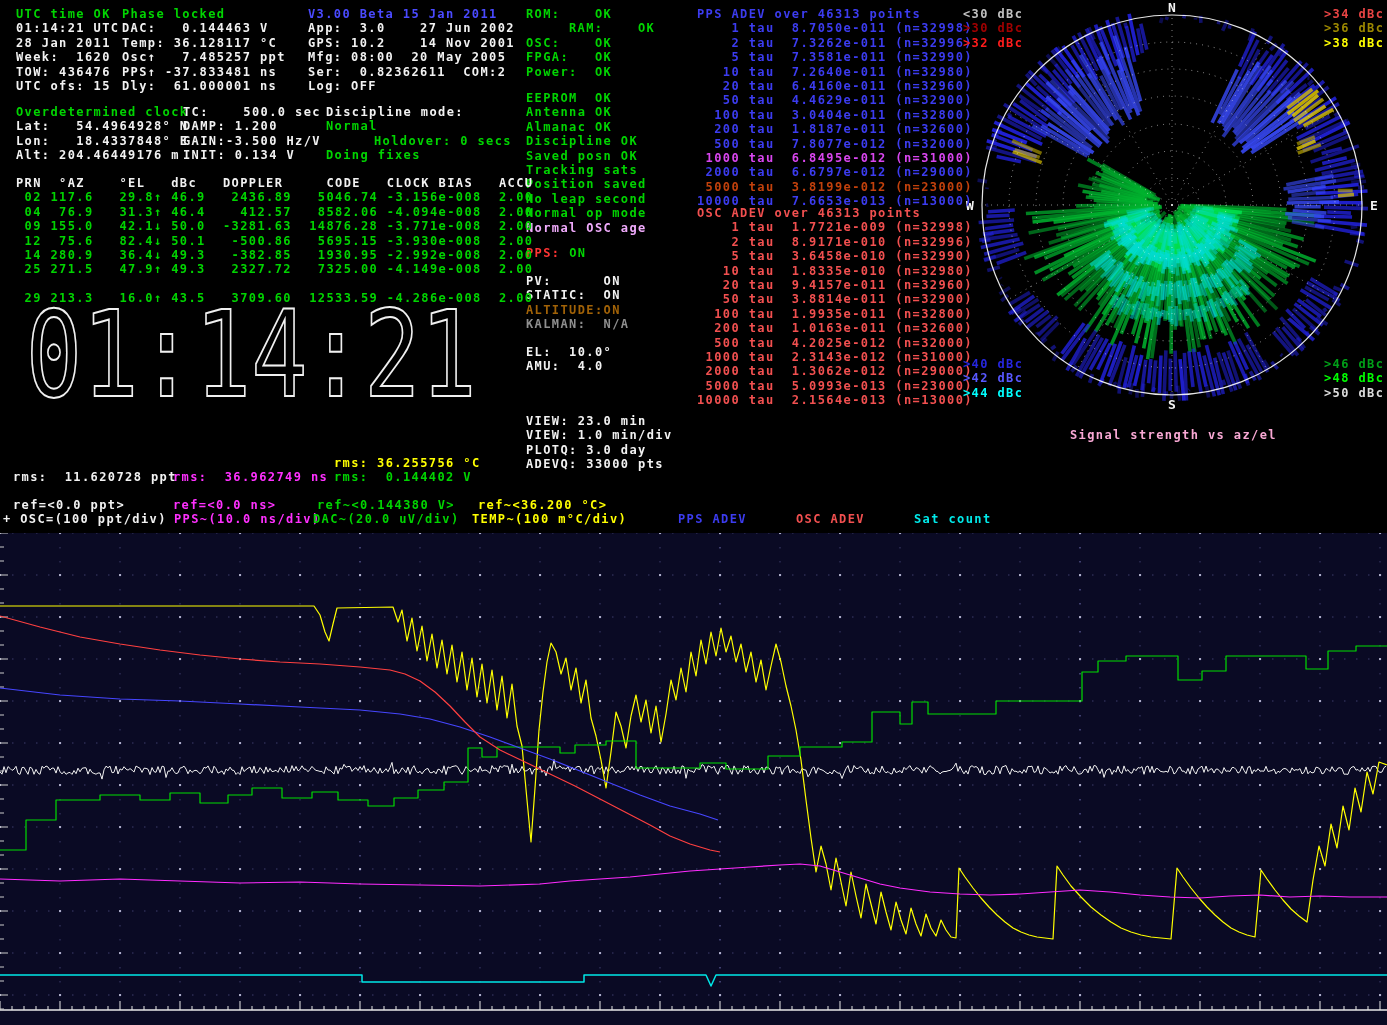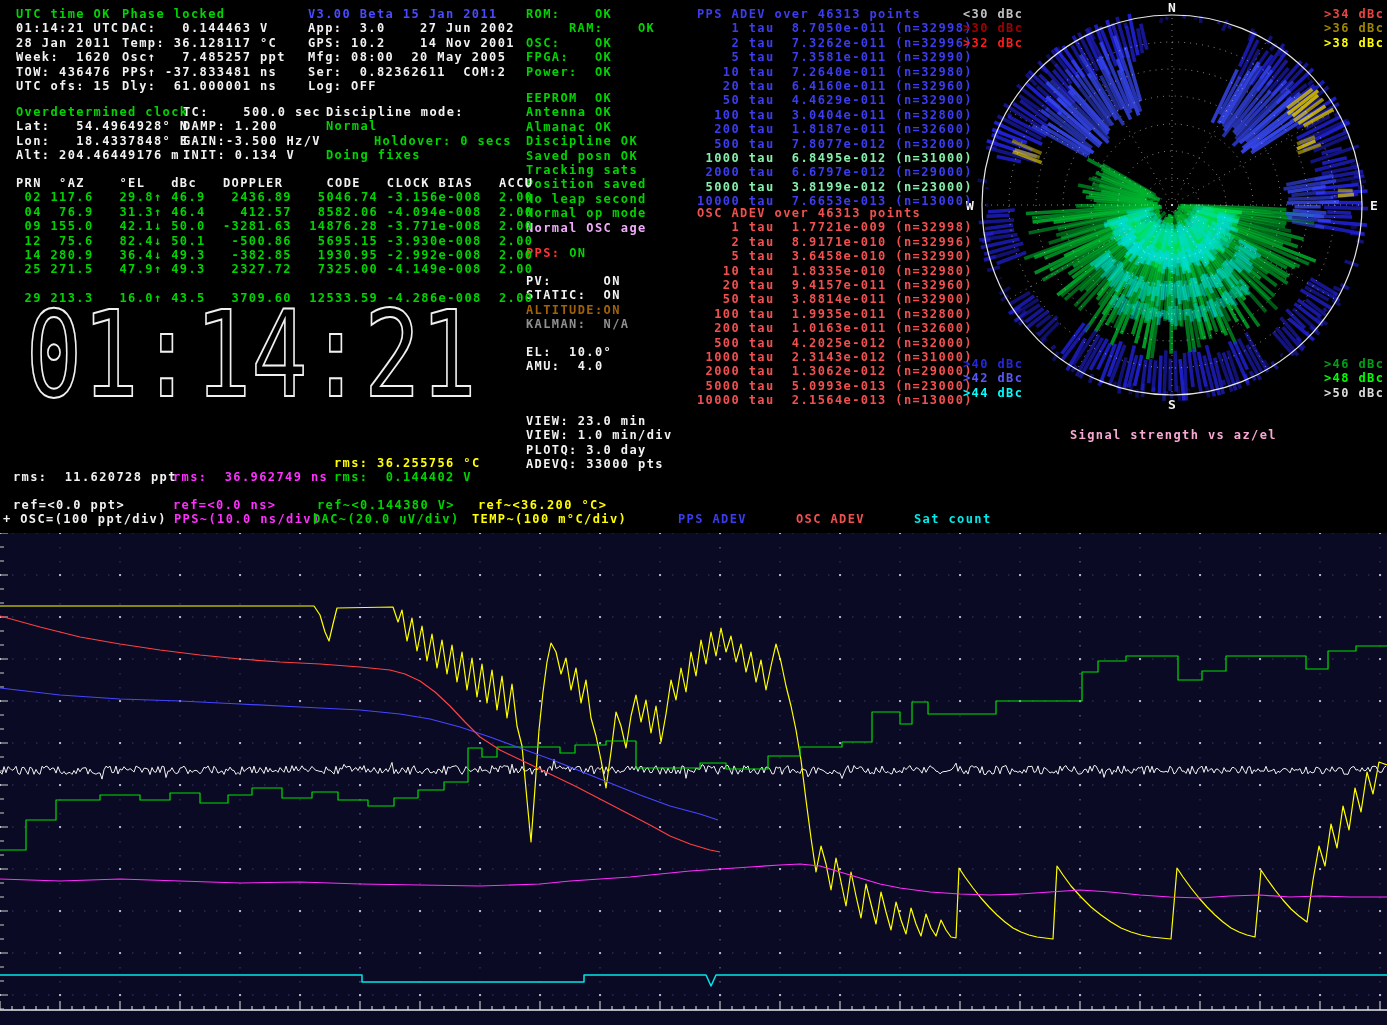--- a/index.html
+++ b/index.html
@@ -1068,23 +1068,23 @@
     <div class="t" style="left: 697px; top: 7px;"><span style="color: rgb(60, 60, 240);">PPS ADEV over 46313 points</span></div>
     <div class="t" style="left: 697px; top: 21.4px;"><span style="color: rgb(60, 60, 240);">    1 tau  8.7050e-011 (n=32998)</span></div>
     <div class="t" style="left: 697px; top: 35.8px;"><span style="color: rgb(60, 60, 240);">    2 tau  7.3262e-011 (n=32996)</span></div>
     <div class="t" style="left: 697px; top: 50.2px;"><span style="color: rgb(60, 60, 240);">    5 tau  7.3581e-011 (n=32990)</span></div>
     <div class="t" style="left: 697px; top: 64.6px;"><span style="color: rgb(60, 60, 240);">   10 tau  7.2640e-011 (n=32980)</span></div>
     <div class="t" style="left: 697px; top: 79px;"><span style="color: rgb(60, 60, 240);">   20 tau  6.4160e-011 (n=32960)</span></div>
     <div class="t" style="left: 697px; top: 93.4px;"><span style="color: rgb(60, 60, 240);">   50 tau  4.4629e-011 (n=32900)</span></div>
     <div class="t" style="left: 697px; top: 107.8px;"><span style="color: rgb(60, 60, 240);">  100 tau  3.0404e-011 (n=32800)</span></div>
     <div class="t" style="left: 697px; top: 122.2px;"><span style="color: rgb(60, 60, 240);">  200 tau  1.8187e-011 (n=32600)</span></div>
     <div class="t" style="left: 697px; top: 136.6px;"><span style="color: rgb(60, 60, 240);">  500 tau  7.8077e-012 (n=32000)</span></div>
-    <div class="t" style="left: 697px; top: 151px;"><span style="color: #86efac;"> 1000 tau  6.8495e-012 (n=31000)</span></div>
+    <div class="t" style="left: 697px; top: 151px;"><span style="color: #d946ef;"> 1000 tau  6.8495e-012 (n=31000)</span></div>
     <div class="t" style="left: 697px; top: 165.4px;"><span style="color: rgb(60, 60, 240);"> 2000 tau  6.6797e-012 (n=29000)</span></div>
-    <div class="t" style="left: 697px; top: 179.8px;"><span style="color: #86efac;"> 5000 tau  3.8199e-012 (n=23000)</span></div>
+    <div class="t" style="left: 697px; top: 179.8px;"><span style="color: #c2410c;"> 5000 tau  3.8199e-012 (n=23000)</span></div>
     <div class="t" style="left: 697px; top: 194.2px;"><span style="color: rgb(60, 60, 240);">10000 tau  7.6653e-013 (n=13000)</span></div>
     <div class="t" style="left: 697px; top: 206px;"><span style="color: rgb(242, 80, 80);">OSC ADEV over 46313 points</span></div>
     <div class="t" style="left: 697px; top: 220.4px;"><span style="color: rgb(242, 80, 80);">    1 tau  1.7721e-009 (n=32998)</span></div>
     <div class="t" style="left: 697px; top: 234.8px;"><span style="color: rgb(242, 80, 80);">    2 tau  8.9171e-010 (n=32996)</span></div>
     <div class="t" style="left: 697px; top: 249.2px;"><span style="color: rgb(242, 80, 80);">    5 tau  3.6458e-010 (n=32990)</span></div>
     <div class="t" style="left: 697px; top: 263.6px;"><span style="color: rgb(242, 80, 80);">   10 tau  1.8335e-010 (n=32980)</span></div>
     <div class="t" style="left: 697px; top: 278px;"><span style="color: rgb(242, 80, 80);">   20 tau  9.4157e-011 (n=32960)</span></div>
     <div class="t" style="left: 697px; top: 292.4px;"><span style="color: rgb(242, 80, 80);">   50 tau  3.8814e-011 (n=32900)</span></div>
     <div class="t" style="left: 697px; top: 306.8px;"><span style="color: rgb(242, 80, 80);">  100 tau  1.9935e-011 (n=32800)</span></div>
     <div class="t" style="left: 697px; top: 321.2px;"><span style="color: rgb(242, 80, 80);">  200 tau  1.0163e-011 (n=32600)</span></div>

